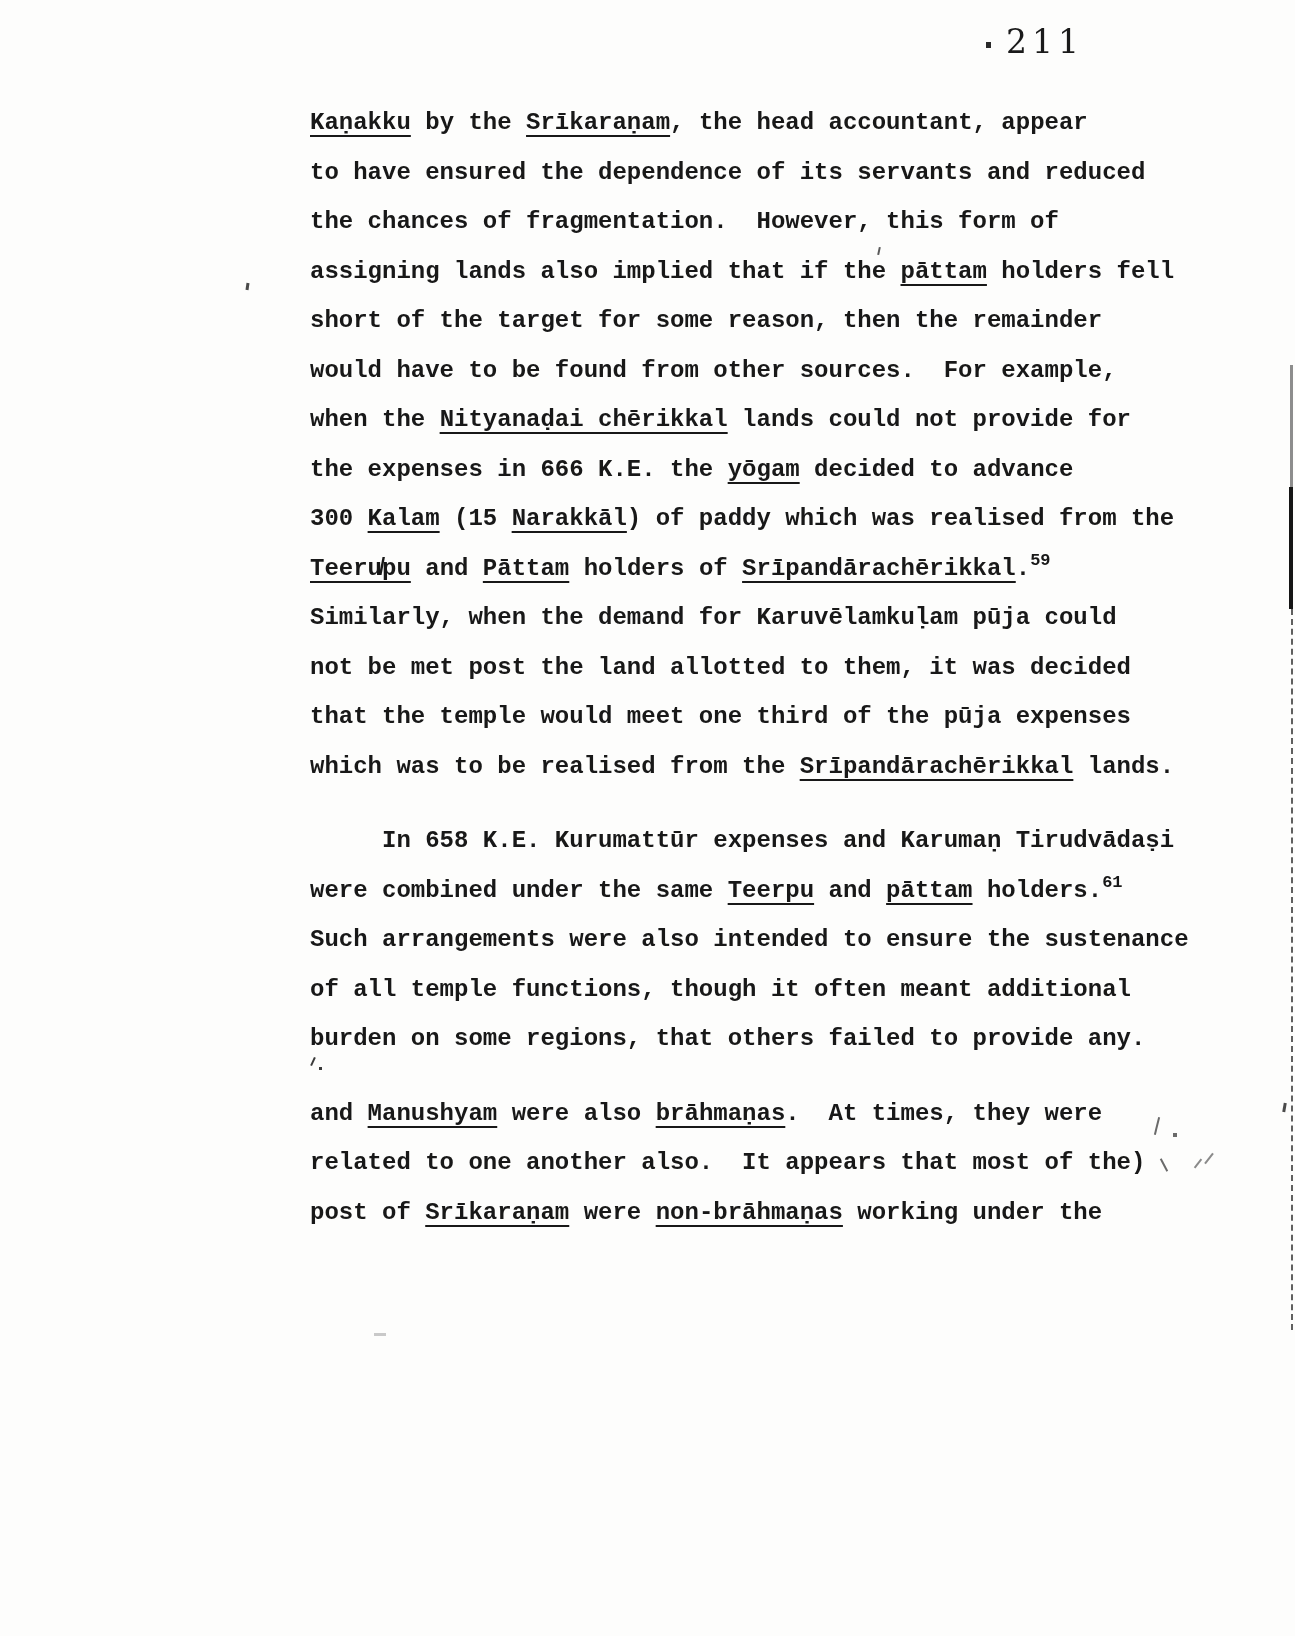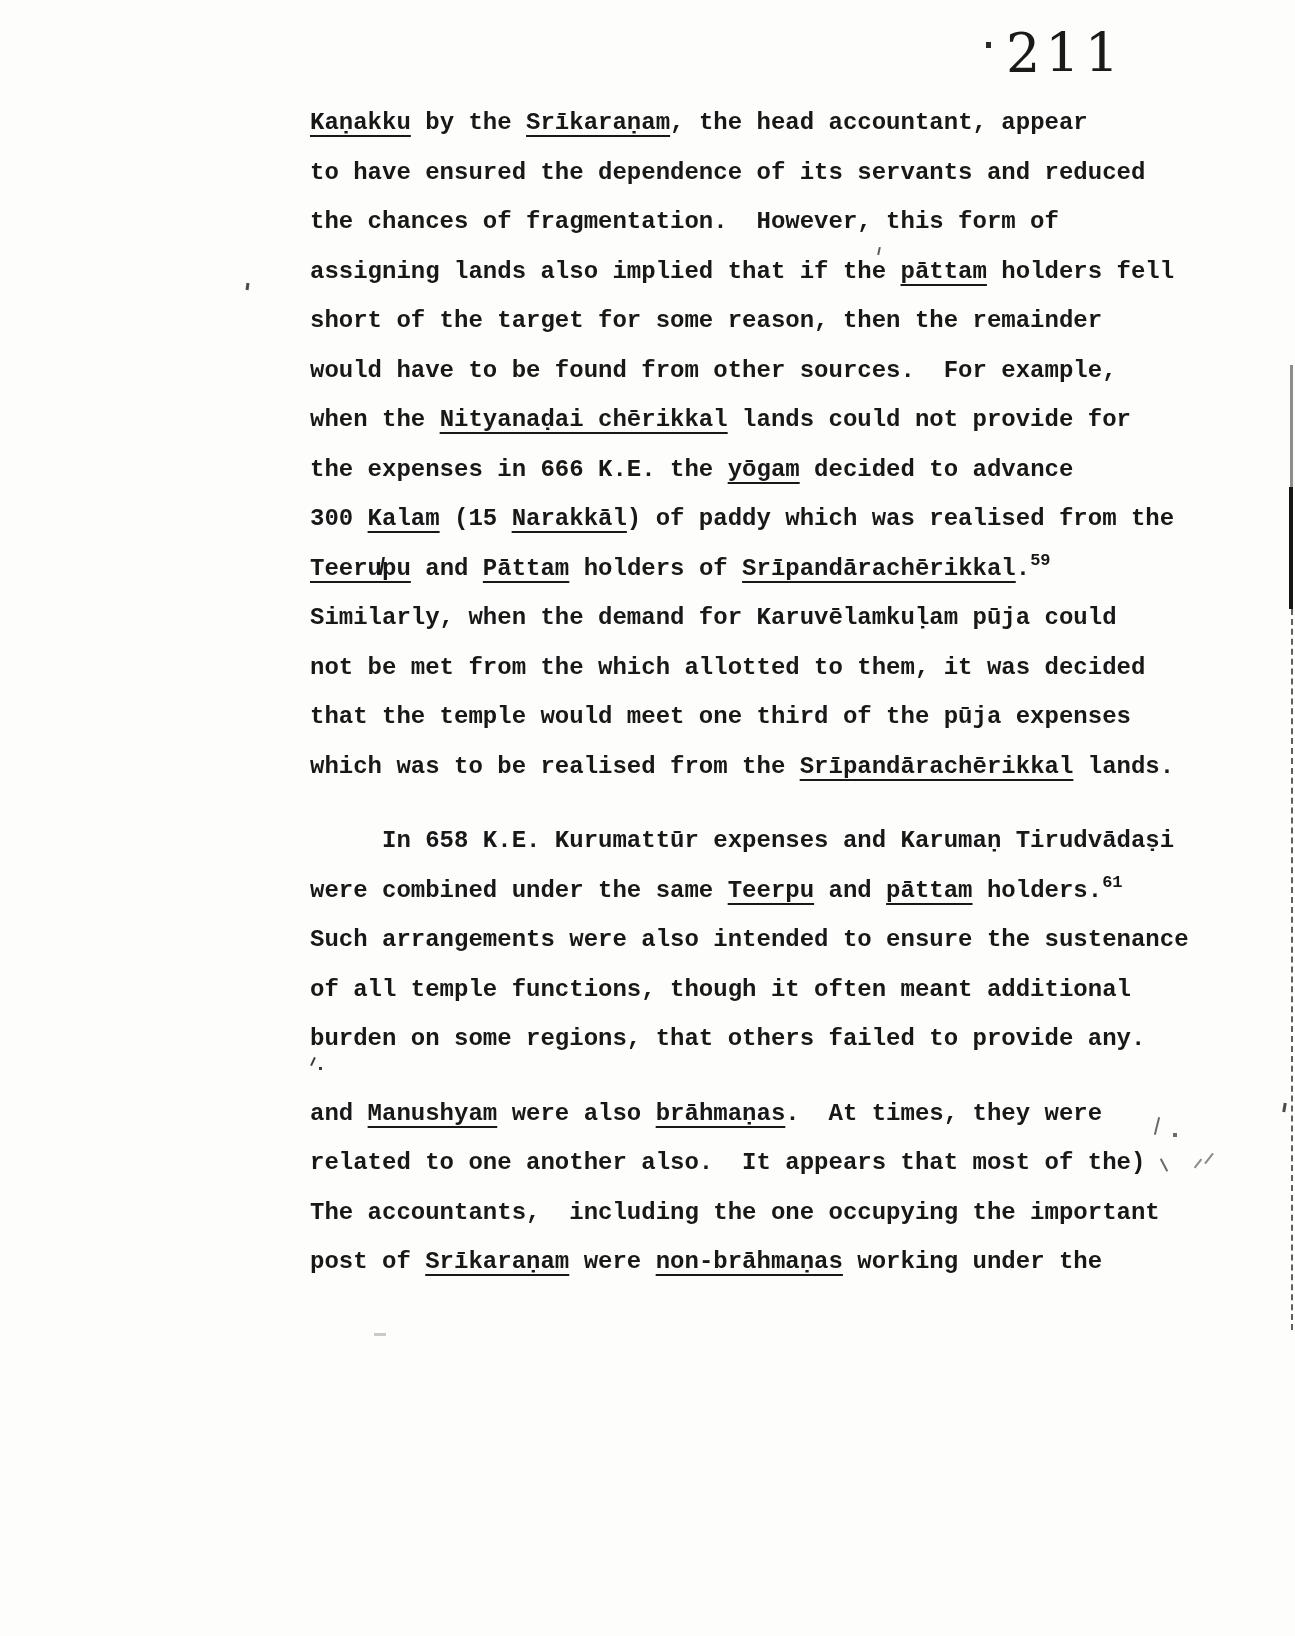--- a/index.html
+++ b/index.html
@@ -5,21 +5,21 @@
   html,body{margin:0;padding:0;}
   body{
     width:1295px;height:1636px;position:relative;
     background:#fdfdfc;overflow:hidden;
     font-family:"Liberation Mono","DejaVu Sans Mono",monospace;
   }
   .page{position:absolute;inset:0;}
   .pagenum{
     position:absolute;left:1006px;top:22px;
     font-family:"DejaVu Serif","Liberation Serif",serif;
-    font-size:54px;letter-spacing:5px;color:#1a1a1a;
+    font-size:33px;letter-spacing:5px;color:#1a1a1a;
   }
   .text-body{
     position:absolute;left:310px;top:98px;width:900px;
     font-size:24px;line-height:49.5px;color:#181818;font-weight:bold;
   }
   .paragraph{margin:0 0 25px 0;}
   .line{white-space:pre;height:49.5px;}
   .ul{
     text-decoration:underline;
     text-decoration-thickness:2px;
@@ -43,35 +43,34 @@
         <div class="line"><span>to have ensured the dependence of its servants and reduced</span></div>
         <div class="line"><span>the chances of fragmentation.  However, this form of</span></div>
         <div class="line"><span>assigning lands also implied that if the </span><span class="ul">pāttam</span><span> holders fell</span></div>
         <div class="line"><span>short of the target for some reason, then the remainder</span></div>
         <div class="line"><span>would have to be found from other sources.  For example,</span></div>
         <div class="line"><span>when the </span><span class="ul">Nityanaḍai chērikkal</span><span> lands could not provide for</span></div>
         <div class="line"><span>the expenses in 666 K.E. the </span><span class="ul">yōgam</span><span> decided to advance</span></div>
         <div class="line"><span>300 </span><span class="ul">Kalam</span><span> (15 </span><span class="ul">Narakkāl</span><span>) of paddy which was realised from the</span></div>
         <div class="line"><span class="ul">Teeru̸pu</span><span> and </span><span class="ul">Pāttam</span><span> holders of </span><span class="ul">Srīpandārachērikkal</span><span>.</span><span class="sup">59</span></div>
         <div class="line"><span>Similarly, when the demand for Karuvēlamkuḷam pūja could</span></div>
-        <div class="line"><span>not be met from the which allotted to them, it was decided</span></div>
+        <div class="line"><span>not be met post the land allotted to them, it was decided</span></div>
         <div class="line"><span>that the temple would meet one third of the pūja expenses</span></div>
         <div class="line"><span>which was to be realised from the </span><span class="ul">Srīpandārachērikkal</span><span> lands.</span></div>
       </div>
       <div class="paragraph">
         <div class="line"><span>     In 658 K.E. Kurumattūr expenses and Karumaṇ Tirudvādaṣi</span></div>
         <div class="line"><span>were combined under the same </span><span class="ul">Teerpu</span><span> and </span><span class="ul">pāttam</span><span> holders.</span><span class="sup">61</span></div>
         <div class="line"><span>Such arrangements were also intended to ensure the sustenance</span></div>
         <div class="line"><span>of all temple functions, though it often meant additional</span></div>
         <div class="line"><span>burden on some regions, that others failed to provide any.</span></div>
       </div>
       <div class="paragraph">
         <div class="line"><span>and </span><span class="ul">Manushyam</span><span> were also </span><span class="ul">brāhmaṇas</span><span>.  At times, they were</span></div>
         <div class="line"><span>related to one another also.  It appears that most of the)</span></div>
-        <div class="line"><span>The accountants,  including the one occupying the important</span></div>
         <div class="line"><span>post of </span><span class="ul">Srīkaraṇam</span><span> were </span><span class="ul">non-brāhmaṇas</span><span> working under the</span></div>
       </div>
     </div>
   <div id="artifacts">
       <div class="artifact" style="left: 1290px; top: 365px; width: 3px; height: 122px; background: rgb(141, 141, 141);"></div>
       <div class="artifact" style="left: 1289px; top: 487px; width: 4px; height: 122px; background: rgb(21, 21, 21);"></div>
       <div class="artifact" style="left: 1291px; top: 609px; width: 2px; height: 721px; border-left: 2px dashed rgb(96, 96, 96);"></div>
       <div class="artifact" style="left: 986px; top: 42px; width: 5px; height: 6px; background: rgb(42, 42, 42);"></div>
       <div class="artifact" style="left: 246px; top: 283px; width: 3px; height: 7px; background: rgb(74, 74, 74); transform: rotate(8deg);"></div>
       <div class="artifact" style="left: 878px; top: 247px; width: 2px; height: 8px; background: rgb(90, 90, 90); transform: rotate(12deg);"></div>

